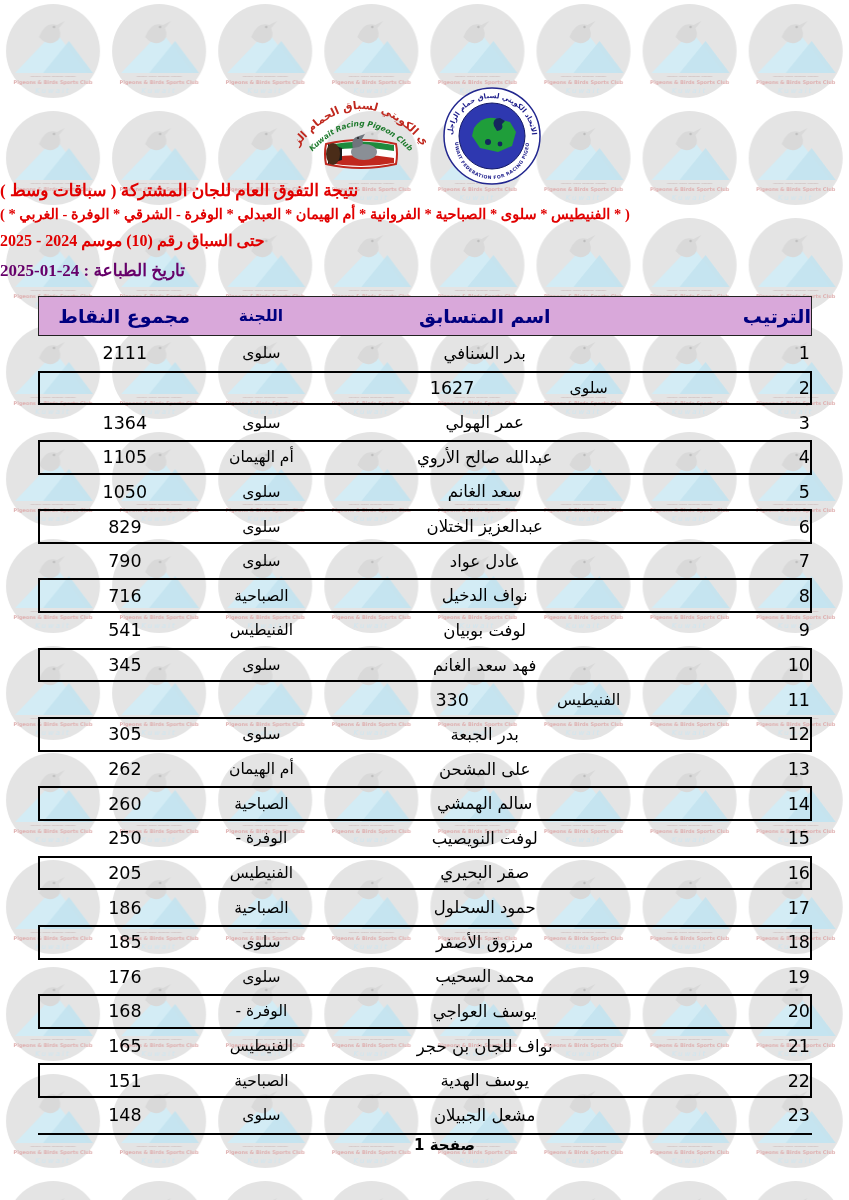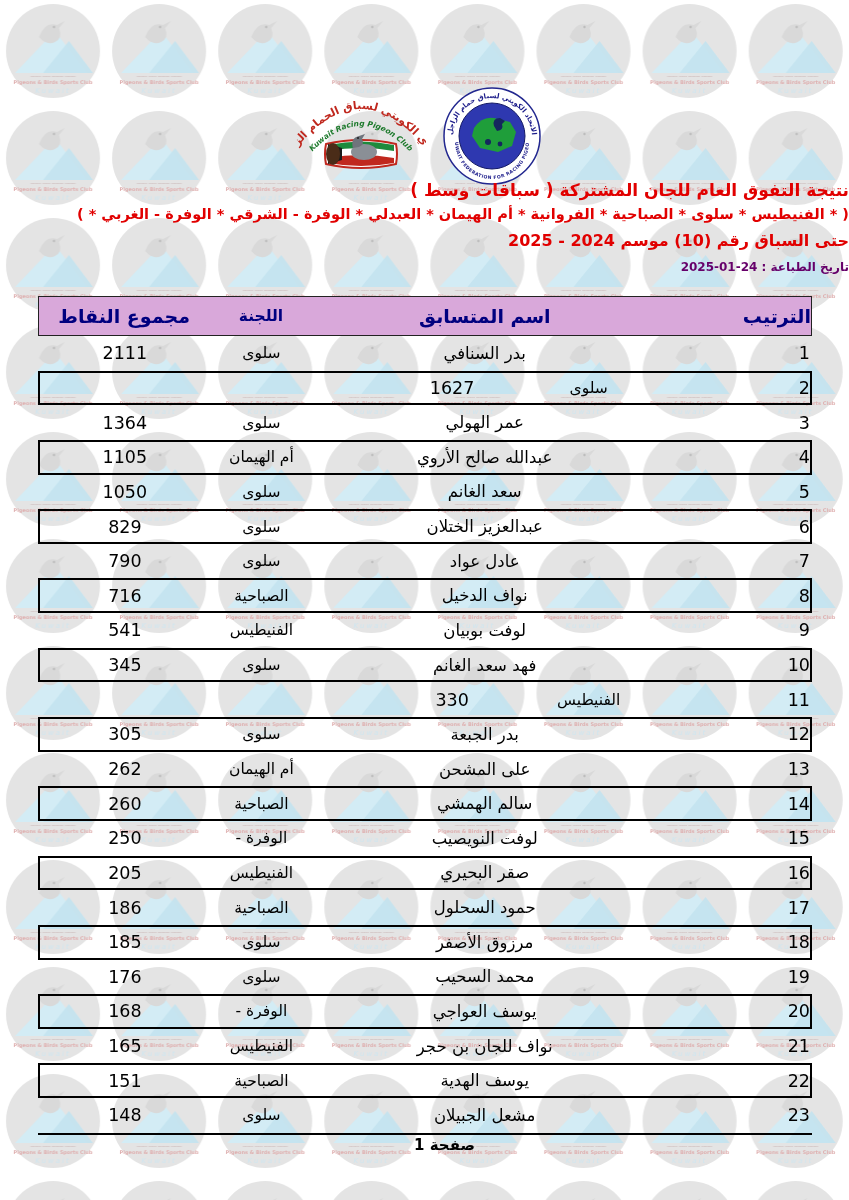--- a/index.html
+++ b/index.html
@@ -11,25 +11,25 @@
     font-family:"DejaVu Sans", sans-serif;
     overflow:hidden;
   }
   .watermark { position:absolute; left:0; top:0; z-index:0; }
   .content { position:absolute; left:0; top:0; width:849px; height:1200px; z-index:1; }
 
   .logo { position:absolute; }
   .logo-left  { left:296px; top:82px; }
   .logo-right { left:442px; top:86px; }
 
-  .title-block { position:absolute; left:0; width:849px; text-align:right; direction:rtl; }
+  .title-block { position:absolute; left:0; width:849px; text-align:left; direction:rtl;font-family:Liberation Serif, serif; }
   .t1 { top:180px; font-size:17px;   font-weight:bold; color:#e10000; }
   .t2 { top:206px; font-size:14.5px; font-weight:bold; color:#e10000; }
   .t3 { top:231px; font-size:16px;   font-weight:bold; color:#e10000; }
-  .t4 { top:260px; font-size:12px; font-weight:bold; color:#66006a; }
+  .t4 { top:260px; font-size:17px; font-weight:bold; color:#66006a; }
 
   .table-wrap { position:absolute; left:38px; top:296px; width:774px; direction:rtl; }
   .thead {
     display:flex; flex-direction:row; align-items:center;
     height:40px; background:#d9a8da; border:1px solid #222222;
     color:#00007f; font-weight:bold; font-size:19px;
   }
   .trow {
     display:flex; flex-direction:row; align-items:center;
     height:34.65px; font-size:16.5px; color:#000;

